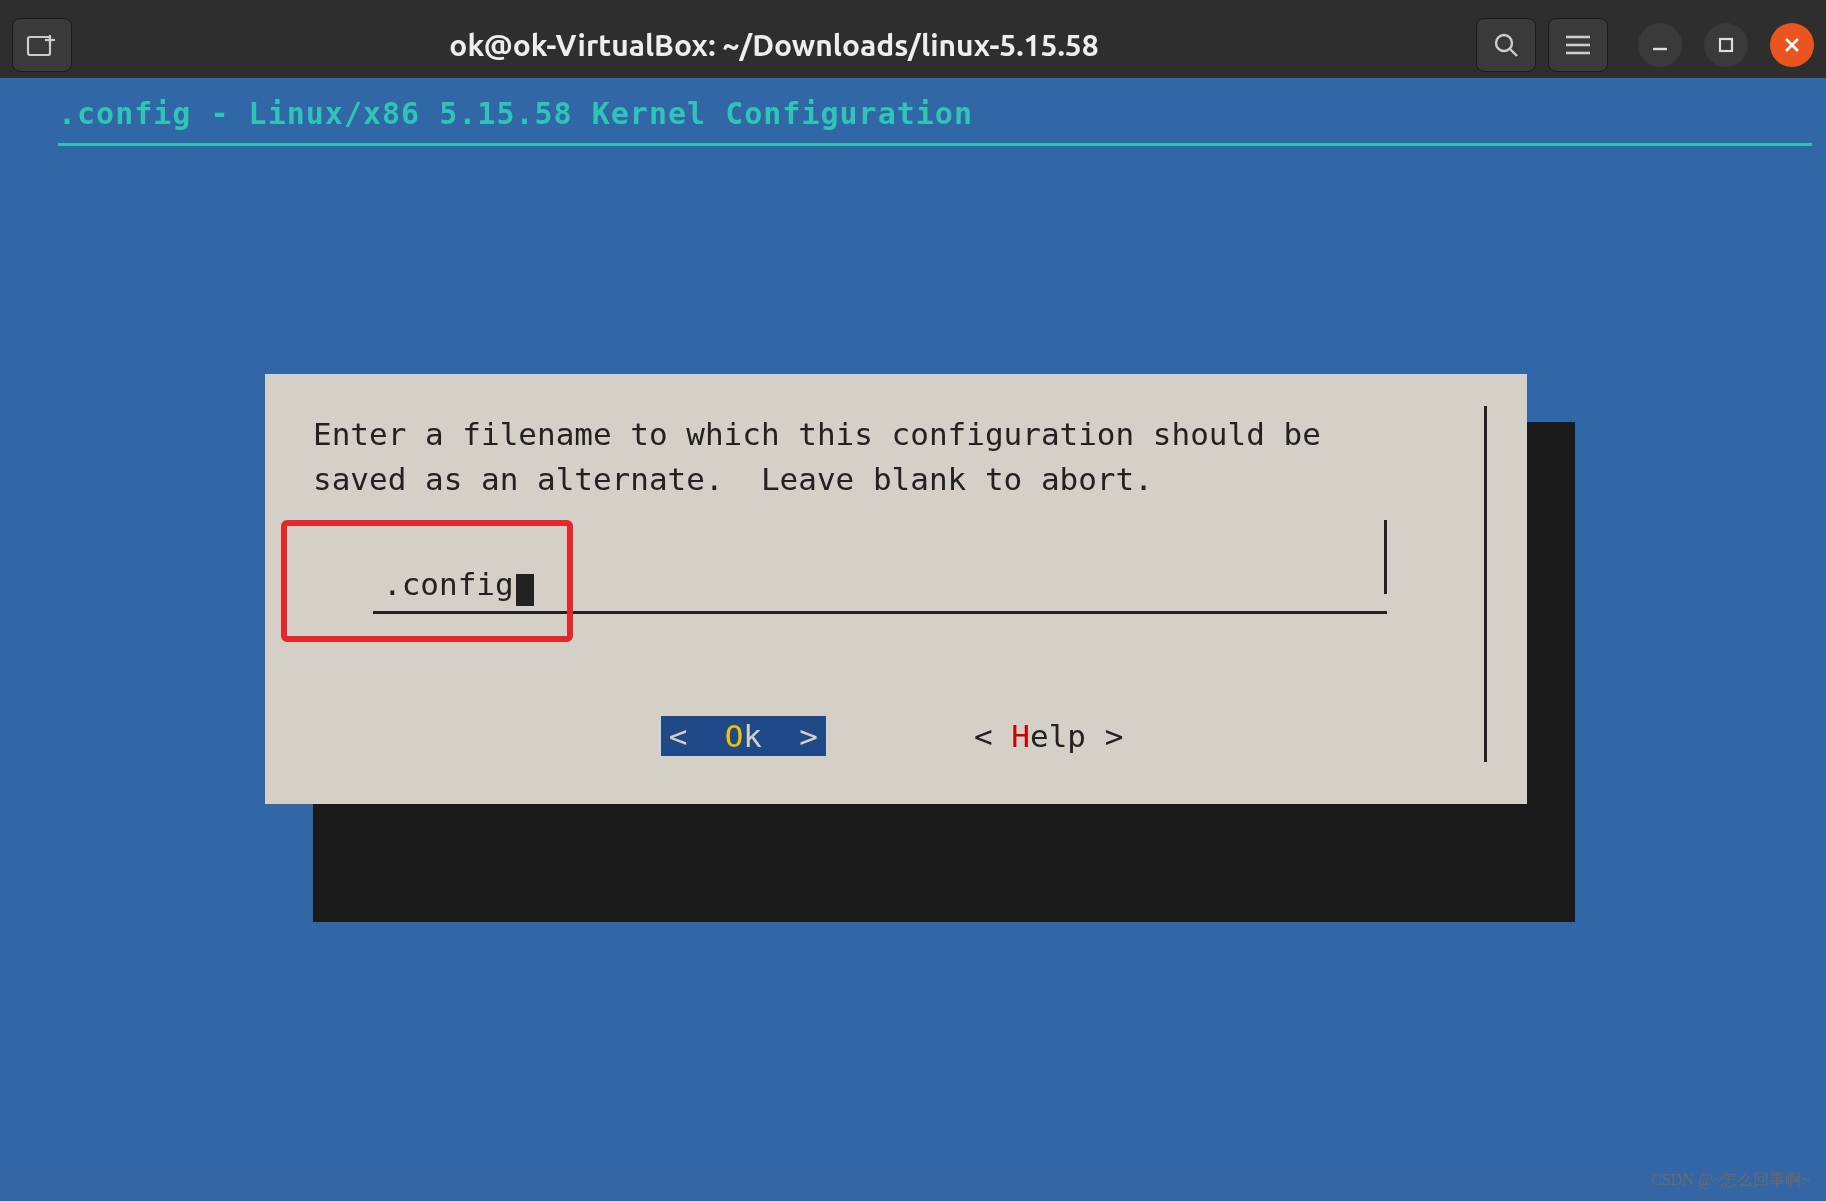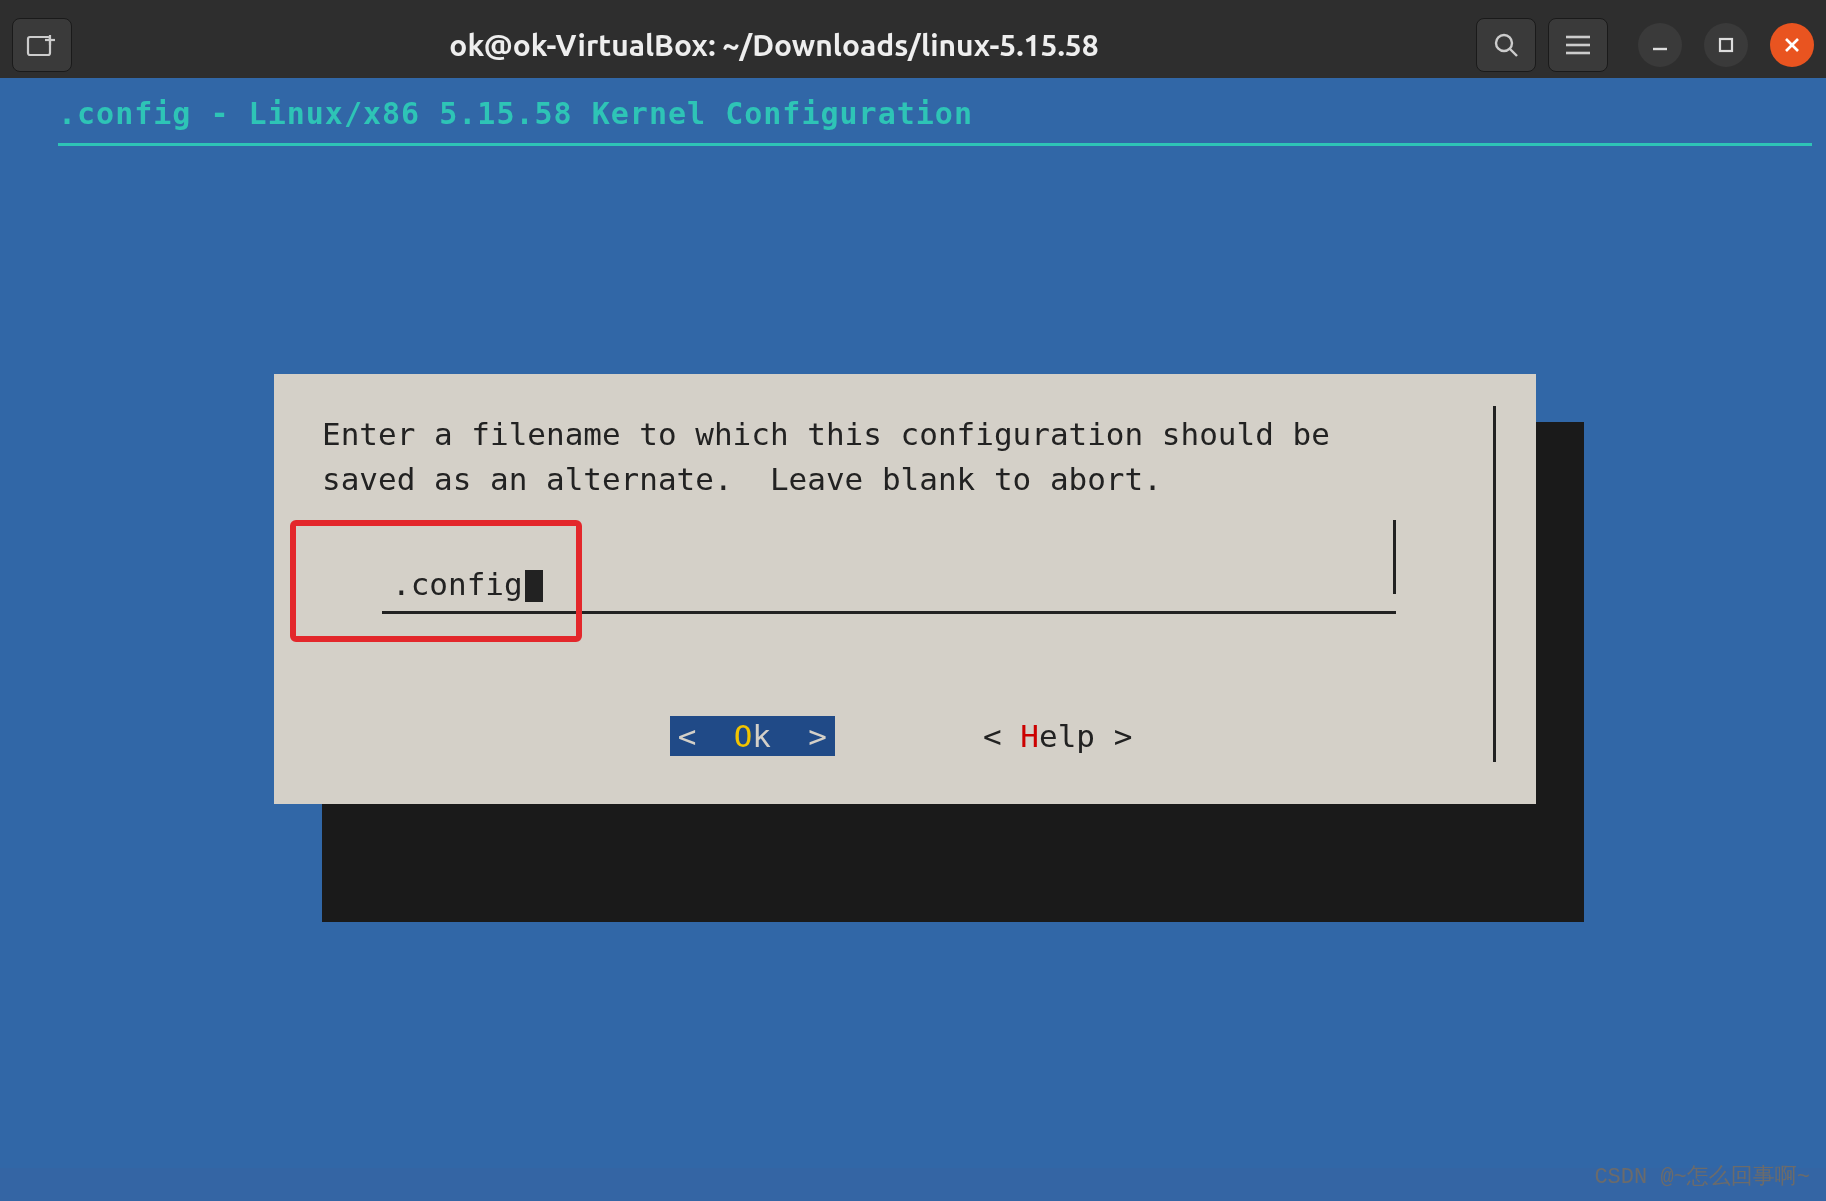--- a/index.html
+++ b/index.html
@@ -70,21 +70,20 @@
       background: #2ec4b6;
       margin: 8px 14px 0 14px;
     }
 
     
     .dialog-wrap {
       position: absolute;
       left: 265px;
       top: 296px;
       width: 1262px;
-      margin-left: 9px;
     }
     .dialog-shadow {
       position: absolute;
       left: 48px; top: 48px;
       width: 1262px; height: 500px;
       background: #1a1a1a;
     }
     .dialog {
       position: relative;
       width: 1262px;
@@ -128,21 +127,21 @@
       height: 74px;
       background: #222;
     }
     .input-text {
       position: absolute;
       left: 70px;
       bottom: 14px;
       font-size: 31px;
       font-family: "DejaVu Sans Mono", monospace;
       display: flex;
-      align-items: flex-start;
+      align-items: flex-end;
     }
     .cursor-block {
       display: inline-block;
       width: 18px;
       height: 32px;
       background: #222;
       margin-left: 2px;
       position: relative;
       top: 4px;
     }
@@ -173,22 +172,22 @@
       color: #d4d0c8;
     }
     .btn-ok .o { color: #f2c400; }
     .btn-help .h { color: #c00; }
 
     .watermark {
       position: absolute;
       right: 16px;
       bottom: 10px;
       color: #6b6b6b;
-      font-family: Liberation Mono, monospace;
-      font-size: 22px;
+      font-family: Liberation Serif, serif;
+      font-size: 16px;
     }
   </style>
 </head>
 <body>
 
 <div class="titlebar">
   <div class="tb-btn tb-newtab">
     <svg width="32" height="28" viewBox="0 0 32 28" fill="none" stroke="#ccc" stroke-width="2.2">
       <rect x="2" y="6" width="22" height="18" rx="2"></rect>
       <line x1="24" y1="4" x2="24" y2="14"></line>

